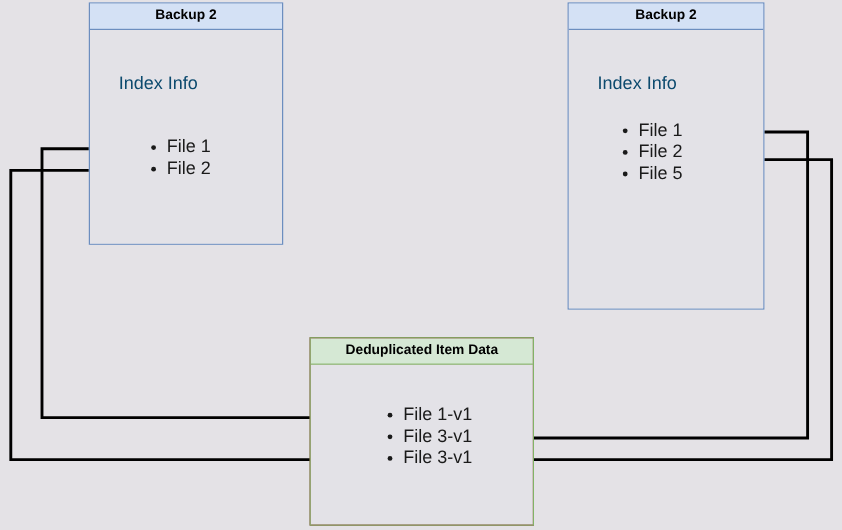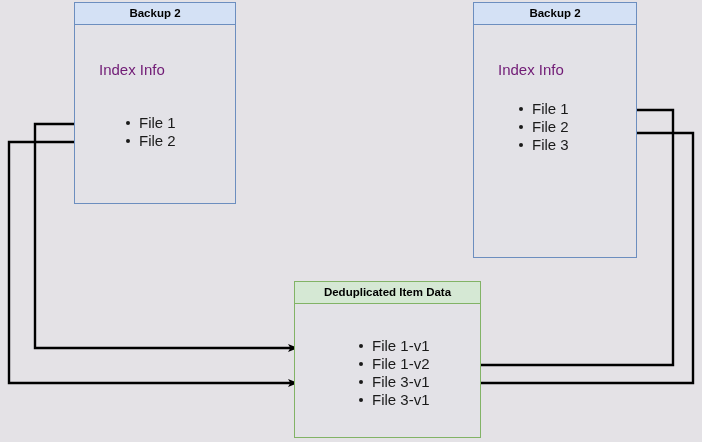--- a/index.html
+++ b/index.html
@@ -30,21 +30,20 @@
   }
   .node {
     position: absolute;
     box-sizing: border-box;
     border: 1px solid #6c8ebf;
     background: #dae1f0;
   }
   .node.green {
     border: 1px solid #82b366;
     background: #7f1d1d;
-    margin-left: 36px;
   }
   .node-header {
     box-sizing: border-box;
     height: 22px;
     line-height: 21px;
     text-align: center;
     font-size: 11.5px;
     font-weight: bold;
     color: #000000;
     background: #d4e1f5;
@@ -57,21 +56,21 @@
   .node-body {
     position: relative;
     box-sizing: border-box;
     width: 100%;
     background: #e3e2e7;
     height: calc(100% - 22px);
   }
   .index-label {
     position: absolute;
     font-size: 15px;
-    color: #701a75;
+    color: #0c4a6e;
     white-space: nowrap;
   }
   .file-list {
     position: absolute;
     margin: 0;
     padding: 0;
     list-style: none;
   }
   .file-list li {
     position: relative;
@@ -129,30 +128,29 @@
     </div>
   </div>
 
   <div class="node" style="left:473px; top:2px; width:164px; height:256px;">
     <div class="node-header">Backup 2</div>
     <div class="node-body">
       <div class="index-label" style="left:24px; top:36px;">Index Info</div>
       <ul class="file-list" style="left:44px; top:75px;">
         <li>File 1</li>
         <li>File 2</li>
-        <li>File 3</li>
+        <li>File 5</li>
       </ul>
     </div>
   </div>
 
   <div class="node green" style="left:258px; top:281px; width:187px; height:157px;">
     <div class="node-header">Deduplicated Item Data</div>
     <div class="node-body">
       <ul class="file-list" style="left:63px; top:33px;">
         <li>File 1-v1</li>
-        <li>File 1-v2</li>
         <li>File 3-v1</li>
         <li>File 3-v1</li>
       </ul>
     </div>
   </div>
 
 </div>
 
 </body></html>

